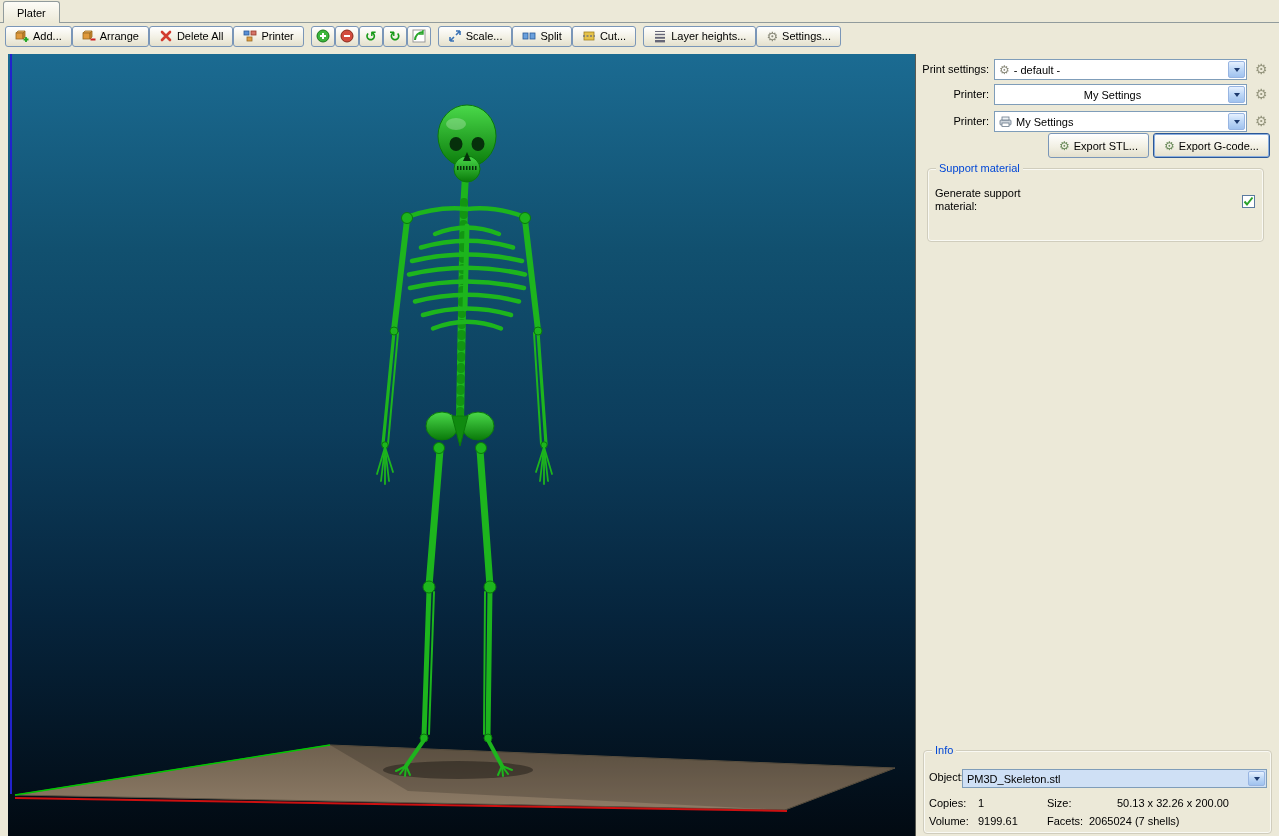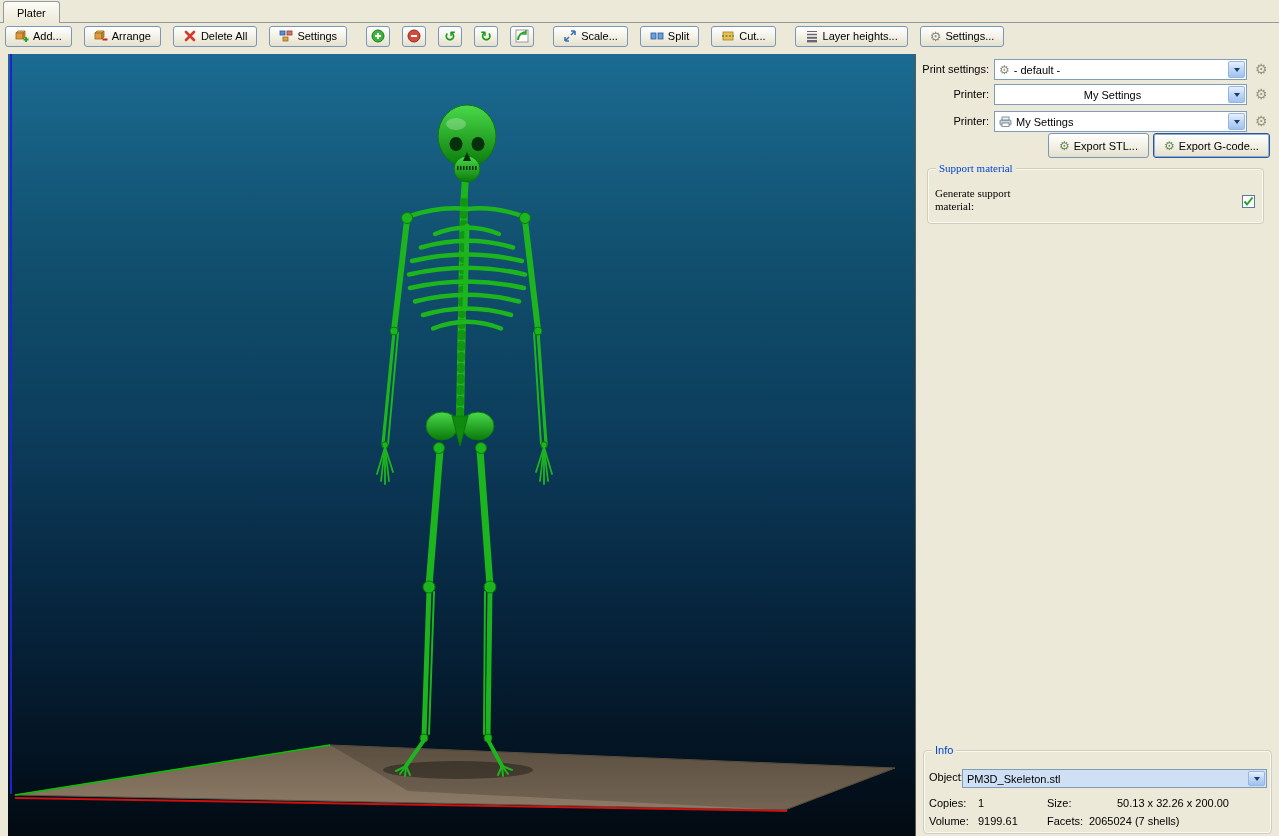--- a/index.html
+++ b/index.html
@@ -9,21 +9,21 @@
     --axis-x:#cc1111; --axis-y:#00c800; --axis-z:#2222cc;
     --group-title:#0046d5; --panel-bg:#ece9d8;
   }
   *{box-sizing:border-box; margin:0; padding:0;}
   body{font-family:"Liberation Sans","DejaVu Sans",sans-serif; font-size:11px; color:#000;}
   .app{position:relative; width:1279px; height:836px; background:var(--panel-bg); overflow:hidden;}
   .content-border{position:absolute; top:22px; left:0; width:1279px; height:1px; background:#919b9c;}
   .tab{position:absolute; left:3px; top:1px; height:22px; padding:0 13px; z-index:2;
        background:linear-gradient(#fdfcf7,#ece9d8); border:1px solid #919b9c; border-bottom:none;
        border-radius:3px 3px 0 0; display:flex; align-items:center;}
-  .toolbar{position:absolute; left:5px; top:25px; height:22px; display:flex; align-items:center; gap:12px;}
+  .toolbar{position:absolute; left:5px; top:25px; height:22px; display:flex; align-items:center; gap:0;}
   .btn{display:inline-flex; align-items:center; justify-content:center; gap:4px; height:21px; padding:0 9px;
        background:linear-gradient(#ffffff,#f2f0e4 55%,#e4e0cd); border:1px solid #7a96b8; border-radius:3px;
        font-family:inherit; font-size:11px; color:#000; cursor:default; white-space:nowrap;}
   .iconbtn{width:24px; padding:0;}
   .grp{margin-left:7px;}
   .ticon{display:inline-flex; align-items:center; justify-content:center; width:14px; height:14px;}
   .uarr{font-family:"DejaVu Sans",sans-serif; font-size:14px; font-weight:bold; color:#1a9a1a; line-height:14px;}
   .gear-glyph{font-family:"DejaVu Sans",sans-serif; color:#8a8a7a;}
 
   .viewport{position:absolute; left:8px; top:54px; width:908px; height:782px;
@@ -108,21 +108,21 @@
       <span>Delete All</span>
     </button>
     <button class="btn">
       <span class="ticon">
         <svg width="14" height="14" viewBox="0 0 14 14">
             <rect x="1" y="2" width="5" height="4" fill="#5a8fd4" stroke="#2a5a9a" stroke-width=".8"></rect>
             <rect x="8" y="2" width="5" height="4" fill="#d4756a" stroke="#9a3a2a" stroke-width=".8"></rect>
             <rect x="4" y="8" width="5" height="4" fill="#e0a04a" stroke="#9a6a20" stroke-width=".8"></rect>
           </svg>
       </span>
-      <span>Settings</span>
+      <span>Printer</span>
     </button>
 
     <button class="btn iconbtn grp">
       <span class="ticon">
         <svg width="14" height="14" viewBox="0 0 14 14">
             <circle cx="7" cy="7" r="6" fill="#3bb53b" stroke="#1a7a1a"></circle>
             <path d="M7 4 v6 M4 7 h6" stroke="#fff" stroke-width="2"></path>
           </svg>
       </span>
     </button>
@@ -332,21 +332,21 @@
 
     <button class="btn export" style="left:131px; top:85px; width:101px;">
       <span class="gear-glyph" style="font-size:12px; color:#6a8a5a;">⚙</span>
       <span>Export STL...</span>
     </button>
     <button class="btn export focused" style="left:236px; top:85px; width:117px;">
       <span class="gear-glyph" style="font-size:12px; color:#6a8a5a;">⚙</span>
       <span>Export G-code...</span>
     </button>
 
-    <div class="groupbox" style="left:10px; top:120px; width:337px; height:56px;font-family:Liberation Serif, serif;">
+    <div class="groupbox" style="left:10px; top:120px; width:337px; height:74px;">
       <span class="grouptitle">Support material</span>
       <span class="support-label">Generate support material:</span>
       <span class="checkbox">
         <svg width="11" height="11" viewBox="0 0 11 11" style="display: block;">
             <path d="M1.5 5.5 L4 8.5 L9.5 1.5" fill="none" stroke="#2aa12a" stroke-width="2"></path>
           </svg>
       </span>
     </div>
 
     <div class="groupbox" style="left:6px; top:702px; width:349px; height:84px;">

